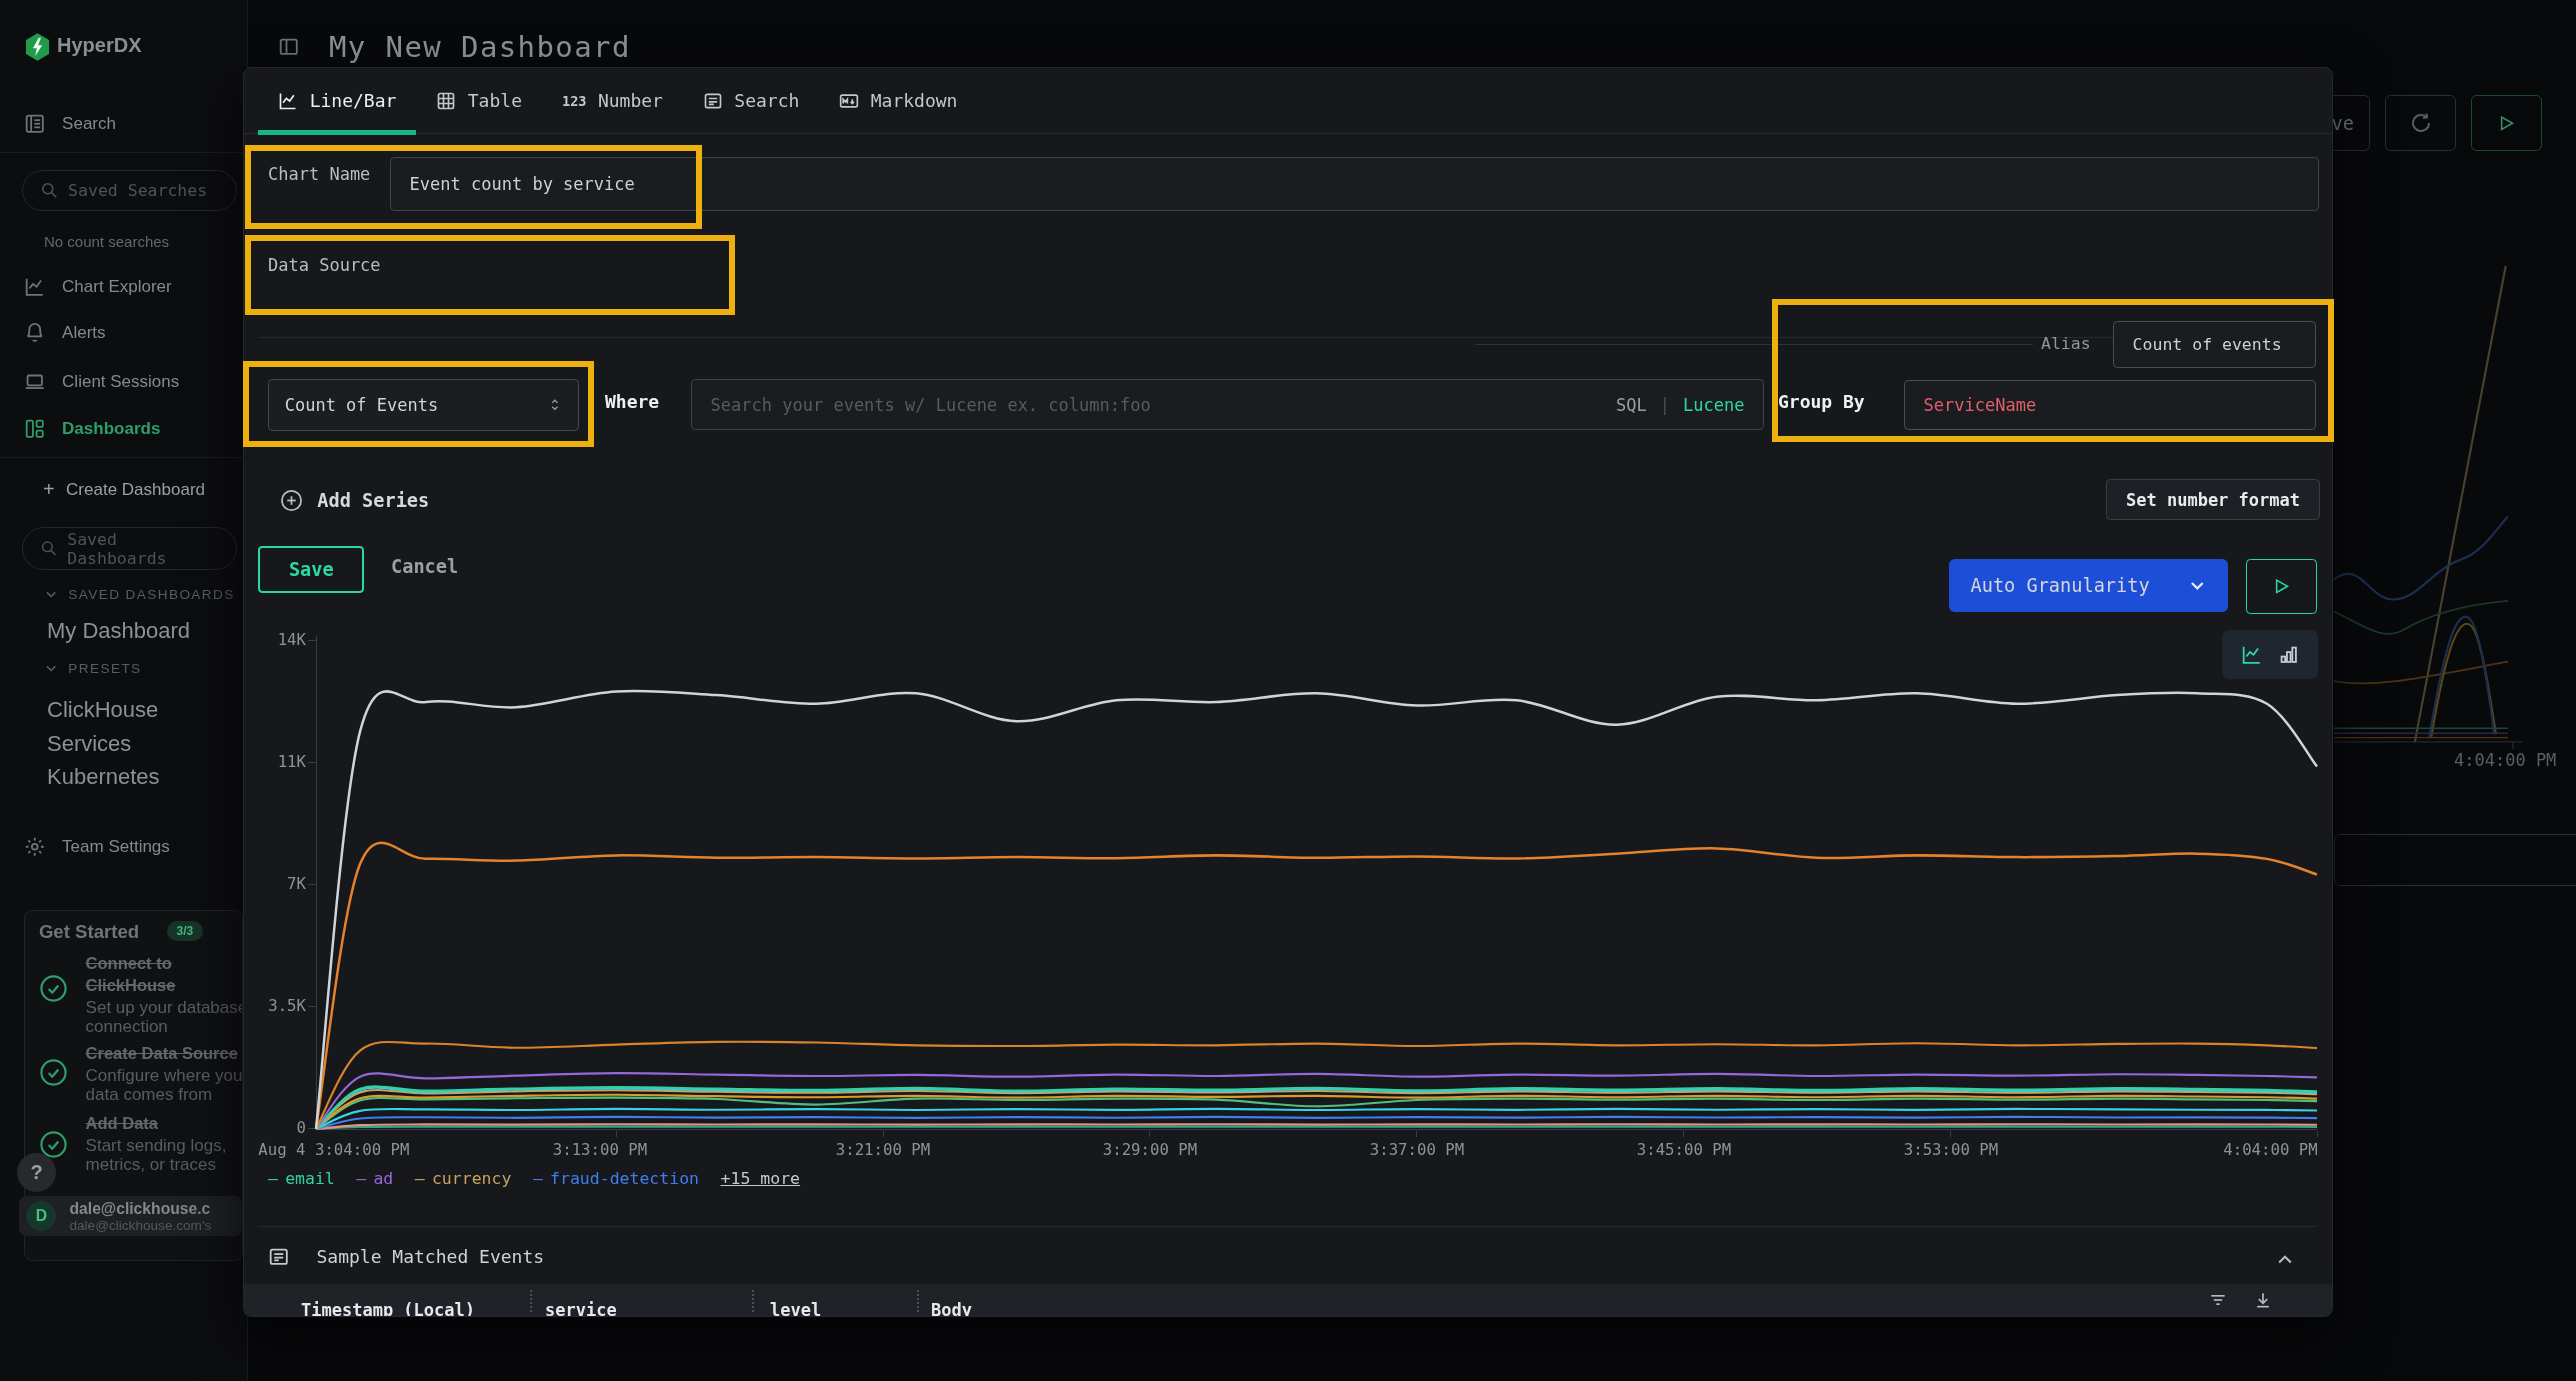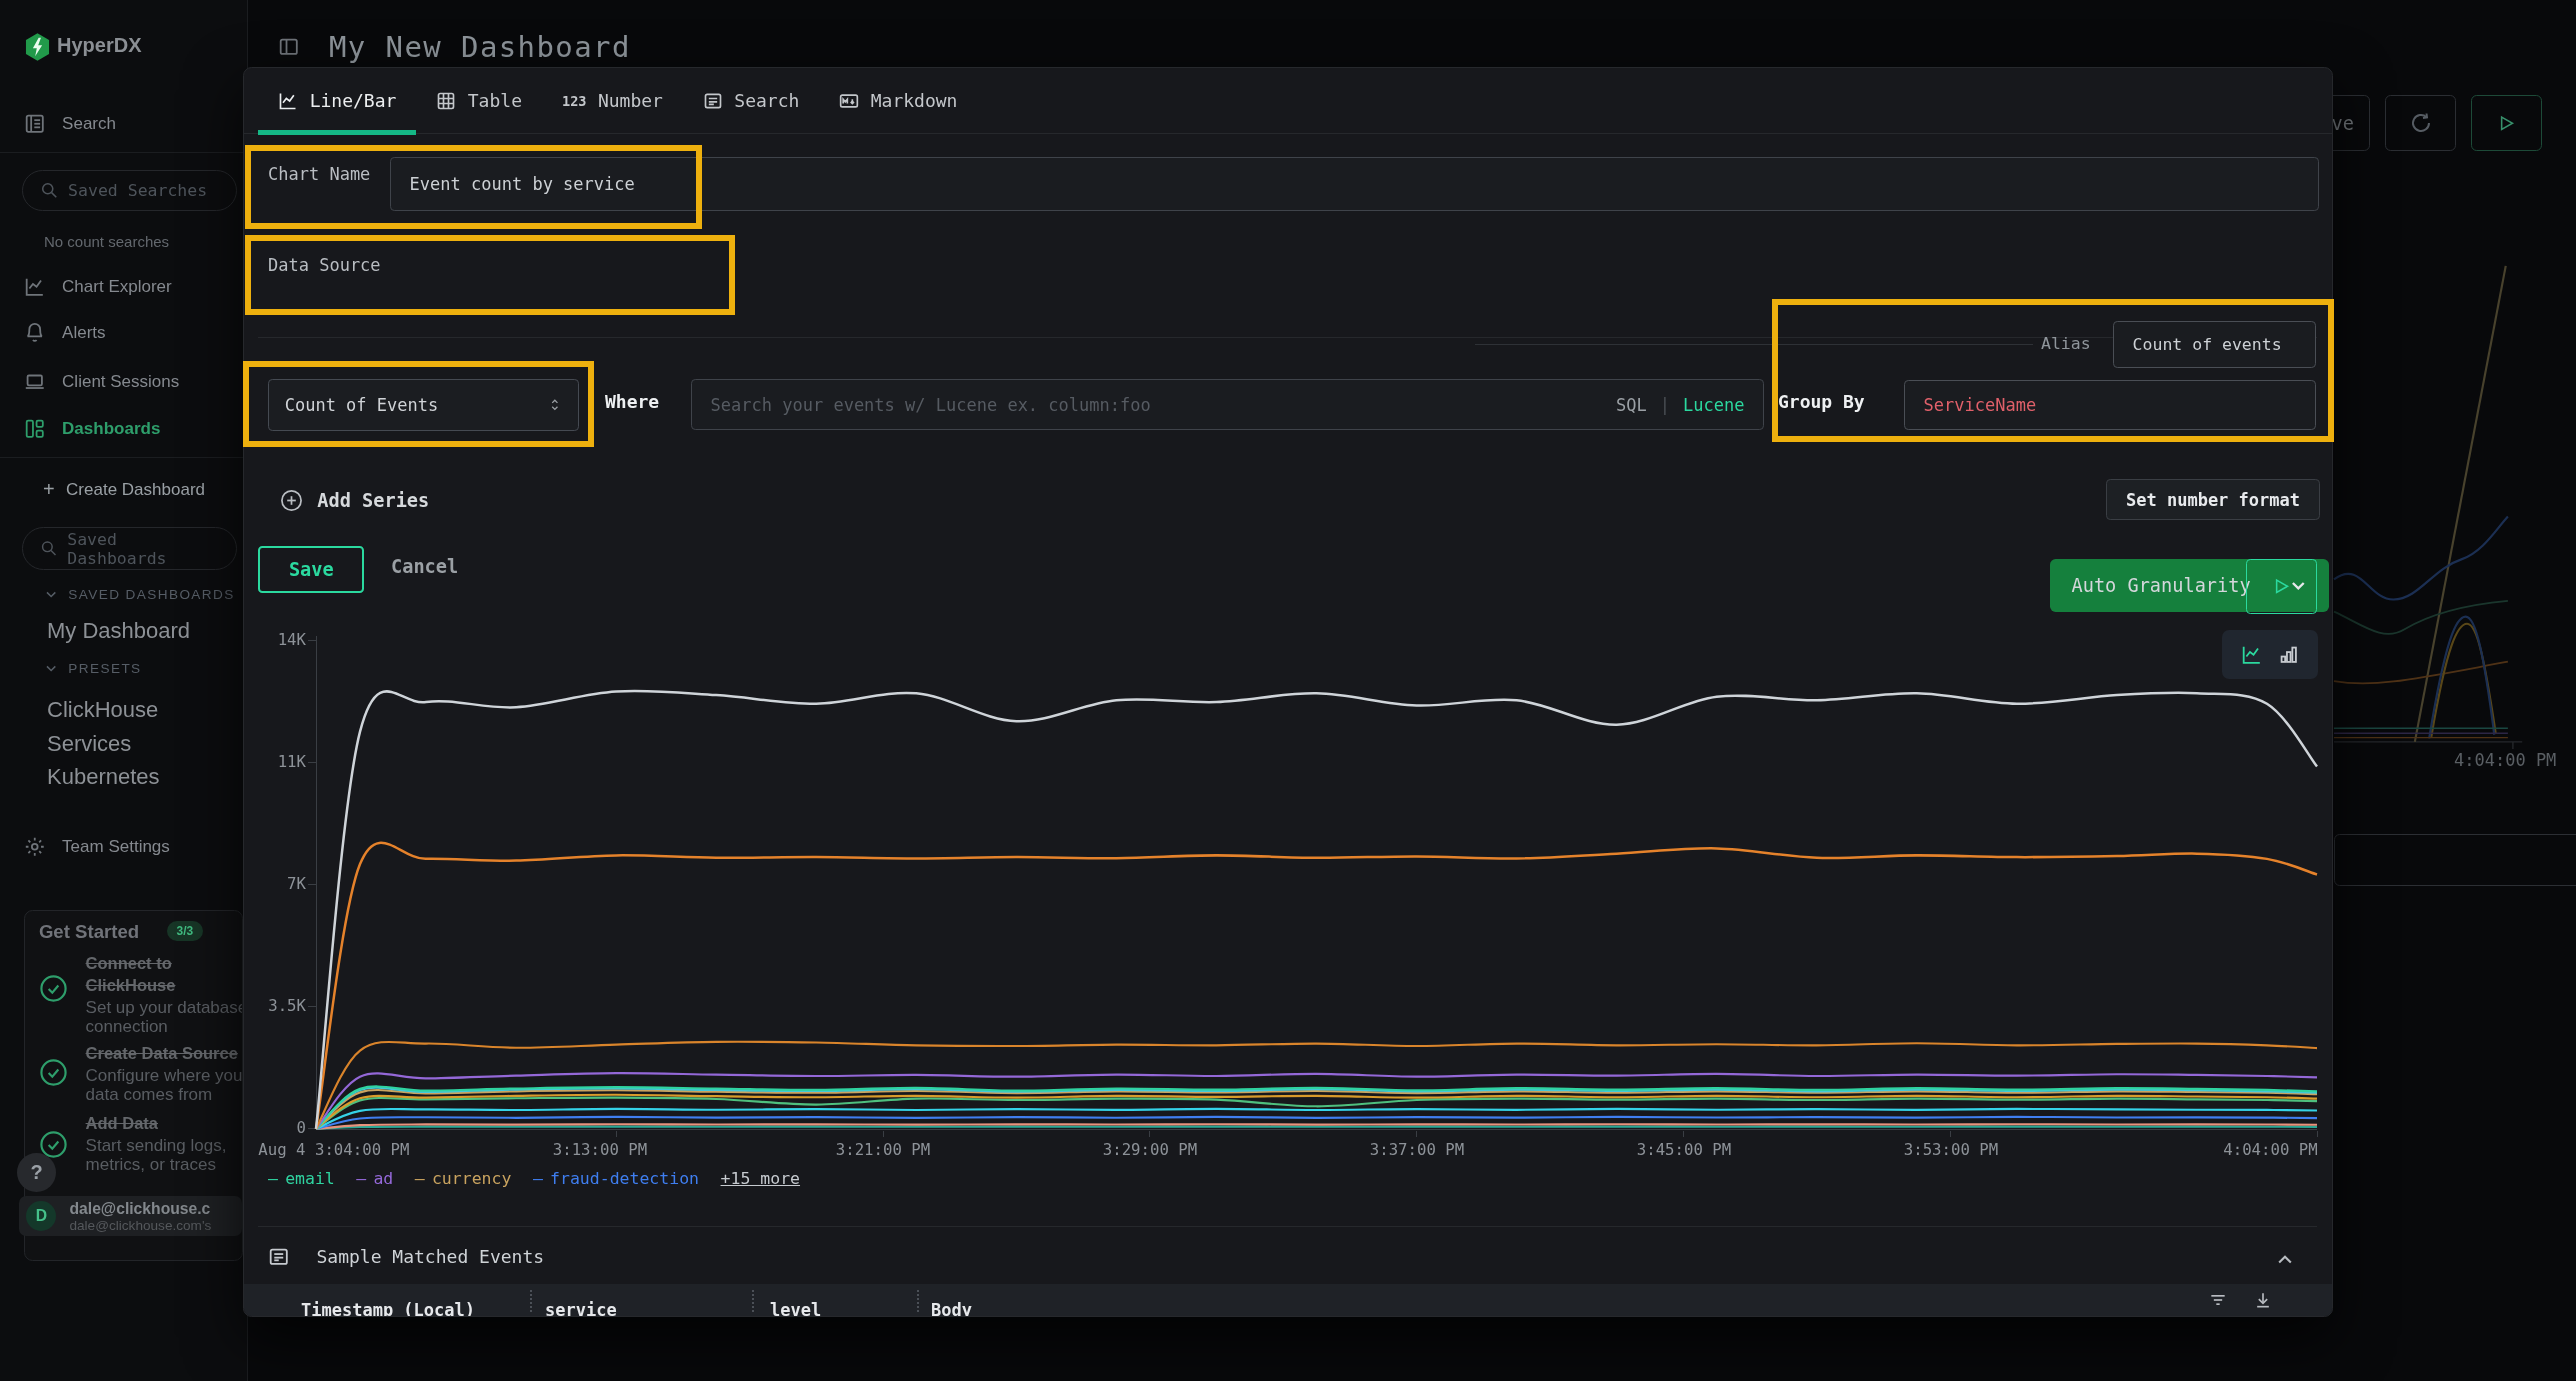--- a/index.html
+++ b/index.html
@@ -345,21 +345,21 @@
     </div>
     <div class="btn-ghost" style="position:absolute;left:1862px;top:411px;width:212px;height:39px;">
       <span>Set number format</span>
     </div>
 
     <div class="btn-teal" style="position:absolute;left:14.3px;top:478px;width:102px;height:43px;font-weight:bold;font-size:18.6px;">
       <span>Save</span>
     </div>
     <div class="abs" style="left:147px;top:488px;color:#9ba0a5;font-weight:bold;font-size:18.6px;">Cancel</div>
 
-    <div class="abs" style="left:1806px;top:491px;width:279px;height:53px;background:#15803d;border-radius:5.7px;display:flex;align-items:center;padding:0 21.5px;box-sizing:border-box;color:#d4d7db;font-size:18.6px;">
+    <div class="abs" style="left:1705px;top:491px;width:279px;height:53px;background:#1d4ed8;border-radius:5.7px;display:flex;align-items:center;padding:0 21.5px;box-sizing:border-box;color:#d4d7db;font-size:18.6px;">
       <span>Auto Granularity</span>
       <svg style="margin-left:auto;" width="18.6" height="18.6" viewBox="0 0 24 24" fill="none" stroke="#e6e8eb" stroke-width="3">
           <polyline points="5,9 12,16 19,9"></polyline>
         </svg>
     </div>
     <div class="btn-teal" style="position:absolute;left:2002px;top:491px;width:69px;height:53px;border-width:1.4px;">
       <svg width="18.6" height="18.6" viewBox="0 0 24 24" fill="none" stroke="#2bd99f" stroke-width="2">
           <polygon points="6,4 20,12 6,20"></polygon>
         </svg>
     </div>

